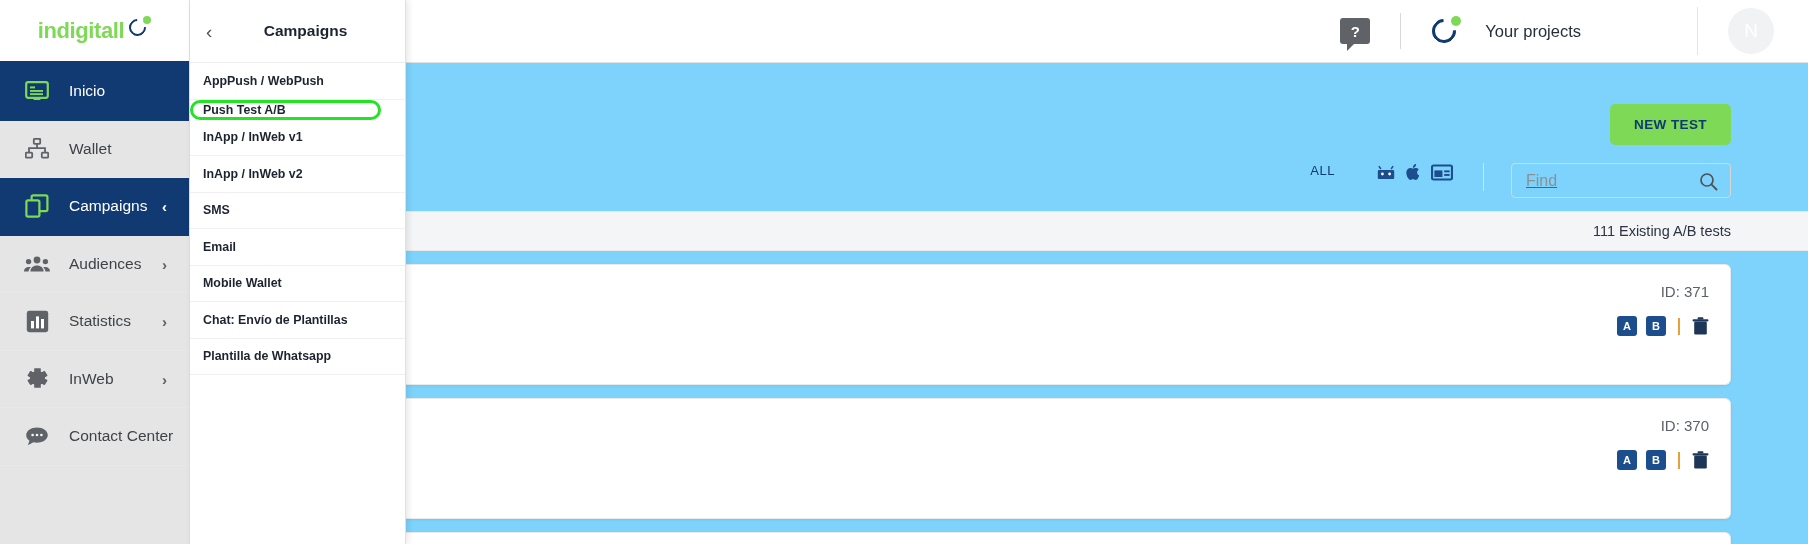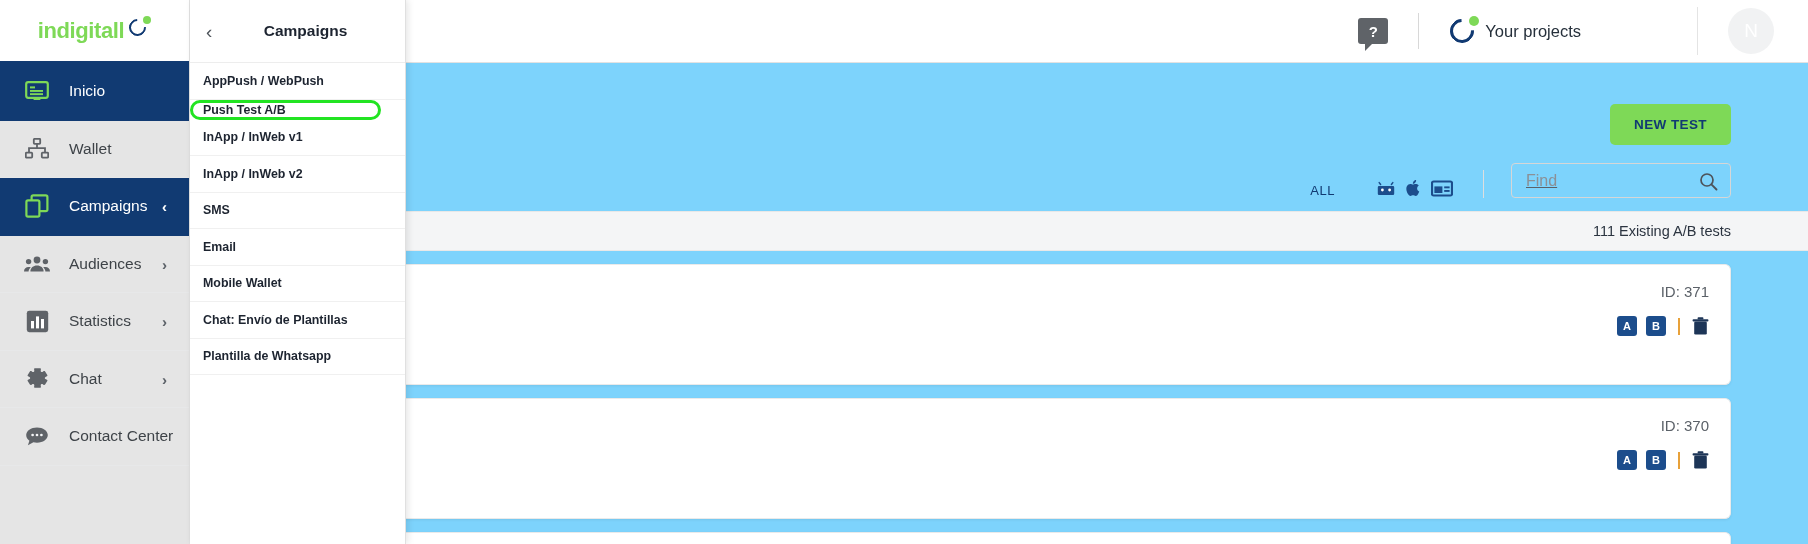--- a/index.html
+++ b/index.html
@@ -28,21 +28,21 @@
     color:#ffffff; font-size:15px; font-weight:bold;
     margin-right:30px;
   }
   .help-icon::after{
     content:""; position:absolute; bottom:-7px; left:7px;
     border-left:7px solid #5f6368;
     border-bottom:7px solid transparent;
   }
   .topdiv { width:1px; height:36px; background:#d8d8d8; }
   .projects-block {
-    display:flex; align-items:center; gap:6px;
+    display:flex; align-items:center; gap:24px;
     padding:0 0 0 30px; height:63px;
   }
   .mark { position:relative; width:30px; height:30px; }
   .mark .ring {
     position:absolute; left:1px; top:3px;
     width:24px; height:24px;
     border:3.5px solid #113a72;
     border-radius:50%;
     border-top-color:transparent;
     transform:rotate(42deg);
@@ -148,21 +148,21 @@
   .new-test-btn {
     position:absolute; right:77px; top:41px;
     background:#7ed957; color:#113a72;
     border:none; border-radius:5px;
     font-family:inherit;
     font-size:13.5px; font-weight:bold; letter-spacing:0.4px;
     padding:13px 24px; cursor:pointer;
   }
   .filter-row {
     position:absolute; right:77px; top:100px;
-    display:flex; align-items:flex-end; gap:12px;
+    display:flex; align-items:flex-start; gap:12px;
   }
   .all-label {
     font-size:13px; color:#113a72; letter-spacing:0.5px;
     margin-right:28px; cursor:pointer;
   }
   .plat-icons { display:flex; align-items:center; gap:9px; margin-right:18px; }
   .plat-icons svg { display:block; cursor:pointer; }
   .fdiv { width:1px; height:28px; background:#dedede; margin-right:15px; }
   .search-wrap {
     position:relative; width:220px; height:35px;
@@ -405,21 +405,21 @@
       <span class="lbl">Statistics</span>
       <span class="chev">›</span>
     </div>
 
     <div class="nav-item">
       <span class="ico">
         <svg width="25" height="24" viewBox="0 0 25 24">
           <path fill="#5f6368" d="M10 1.2h5c0.6 0 1 0.5 0.9 1.1l-0.2 1.5c-0.1 1 1 1.7 1.8 1.1l1.2-0.8c0.5-0.3 1.1-0.2 1.4 0.3l2.2 3.6c0.3 0.5 0.1 1.1-0.4 1.3l-1.4 0.6c-0.9 0.4-0.9 1.8 0 2.2l1.4 0.6c0.5 0.2 0.7 0.8 0.4 1.3l-2.2 3.6c-0.3 0.5-0.9 0.6-1.4 0.3l-1.2-0.8c-0.8-0.6-1.9 0.1-1.8 1.1l0.2 1.5c0.1 0.6-0.3 1.1-0.9 1.1h-5c-0.6 0-1-0.5-0.9-1.1l0.2-1.5c0.1-1-1-1.7-1.8-1.1l-1.2 0.8c-0.5 0.3-1.1 0.2-1.4-0.3l-2.2-3.6c-0.3-0.5-0.1-1.1 0.4-1.3l1.4-0.6c0.9-0.4 0.9-1.8 0-2.2l-1.4-0.6c-0.5-0.2-0.7-0.8-0.4-1.3l2.2-3.6c0.3-0.5 0.9-0.6 1.4-0.3l1.2 0.8c0.8 0.6 1.9-0.1 1.8-1.1l-0.2-1.5c-0.1-0.6 0.3-1.1 0.9-1.1z"></path>
         </svg>
       </span>
-      <span class="lbl">Chat</span>
+      <span class="lbl">InWeb</span>
       <span class="chev">›</span>
     </div>
 
     <div class="nav-item">
       <span class="ico">
         <svg width="24" height="21" viewBox="0 0 24 21">
           <path fill="#5f6368" d="M12 1.4c6 0 10.8 3.4 10.8 7.7s-4.8 7.7-10.8 7.7c-1.3 0-2.5-0.2-3.6-0.5l-5.5 3 1.5-4.5C2.4 13.4 1.2 11.4 1.2 9.1 1.2 4.8 6 1.4 12 1.4z"></path>
           <circle cx="7.6" cy="9" r="1.35" fill="#f4f5f6"></circle>
           <circle cx="12" cy="9" r="1.35" fill="#f4f5f6"></circle>
           <circle cx="16.4" cy="9" r="1.35" fill="#f4f5f6"></circle>

